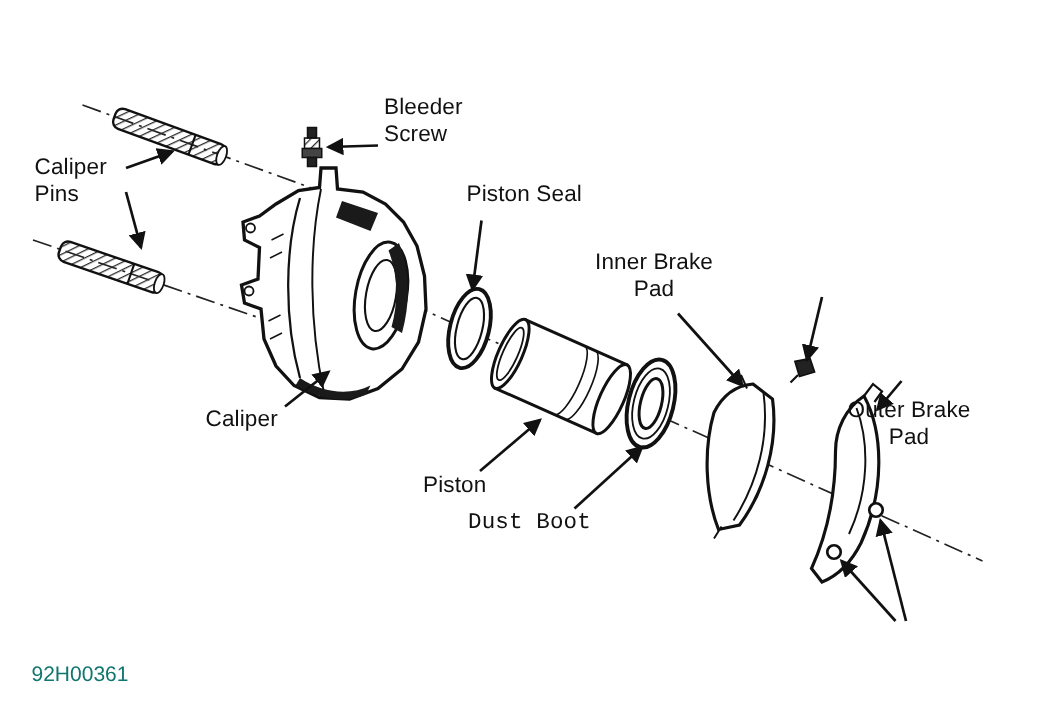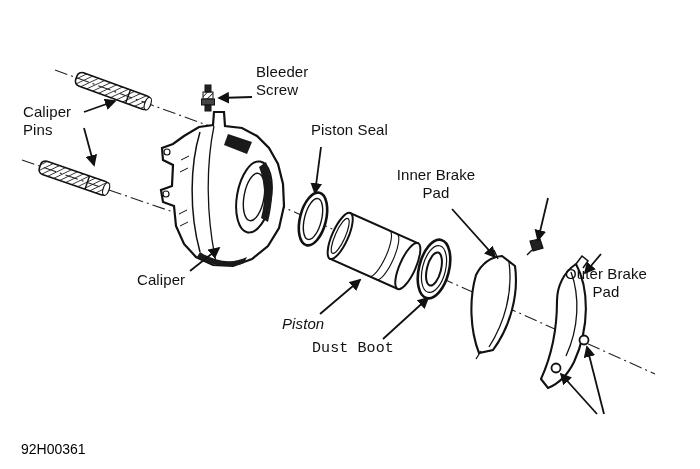--- a/index.html
+++ b/index.html
@@ -6,21 +6,21 @@
   #stage{
     position:relative;width:700px;height:469px;background:#fff;overflow:hidden;
     font-family:"Liberation Sans",sans-serif;color:#111;
   }
   #artwork{position:absolute;left:0;top:0;}
   .lbl{
     position:absolute;font-size:15px;line-height:1.22;white-space:pre-line;
     color:#111;letter-spacing:.1px;
   }
   .lbl.center{text-align:center;}
-  .code{position:absolute;font-size:14px;color:#000000;text-align:right;}
+  .code{position:absolute;font-size:14px;color:#0f766e;text-align:right;}
 </style>
 </head>
 <body>
 
 <div id="stage">
 
   <svg id="artwork" width="700" height="469" viewBox="0 0 700 469">
     <defs>
       <pattern id="hatch" width="4.5" height="4.5" patternUnits="userSpaceOnUse" patternTransform="rotate(45)">
         <line x1="0" y1="0" x2="0" y2="4.5" stroke="#2b2b2b" stroke-width="1.7"></line>
@@ -136,16 +136,16 @@
   <div class="lbl" style="left:256px;top:63px;">Bleeder
 Screw</div>
   <div class="lbl" style="left:23px;top:103px;">Caliper
 Pins</div>
   <div class="lbl" style="left:311px;top:121px;">Piston Seal</div>
   <div class="lbl" style="left:137px;top:271px;">Caliper</div>
   <div class="lbl center" style="left:383px;top:166px;width:106px;">Inner Brake
 Pad</div>
   <div class="lbl center" style="left:556px;top:217px;width:100px;margin-top:48px;">Outer Brake
 Pad</div>
-  <div class="lbl" style="left:282px;top:315px;font-style:italic;">Piston</div>
+  <div class="lbl" style="left:282px;top:315px;">Piston</div>
   <div class="lbl" style="left:312px;top:340px;font-family:Liberation Mono, monospace;">Dust Boot</div>
   <div class="code" style="left:21px;top:441px;">92H00361</div>
 </div>
 
 </body></html>

